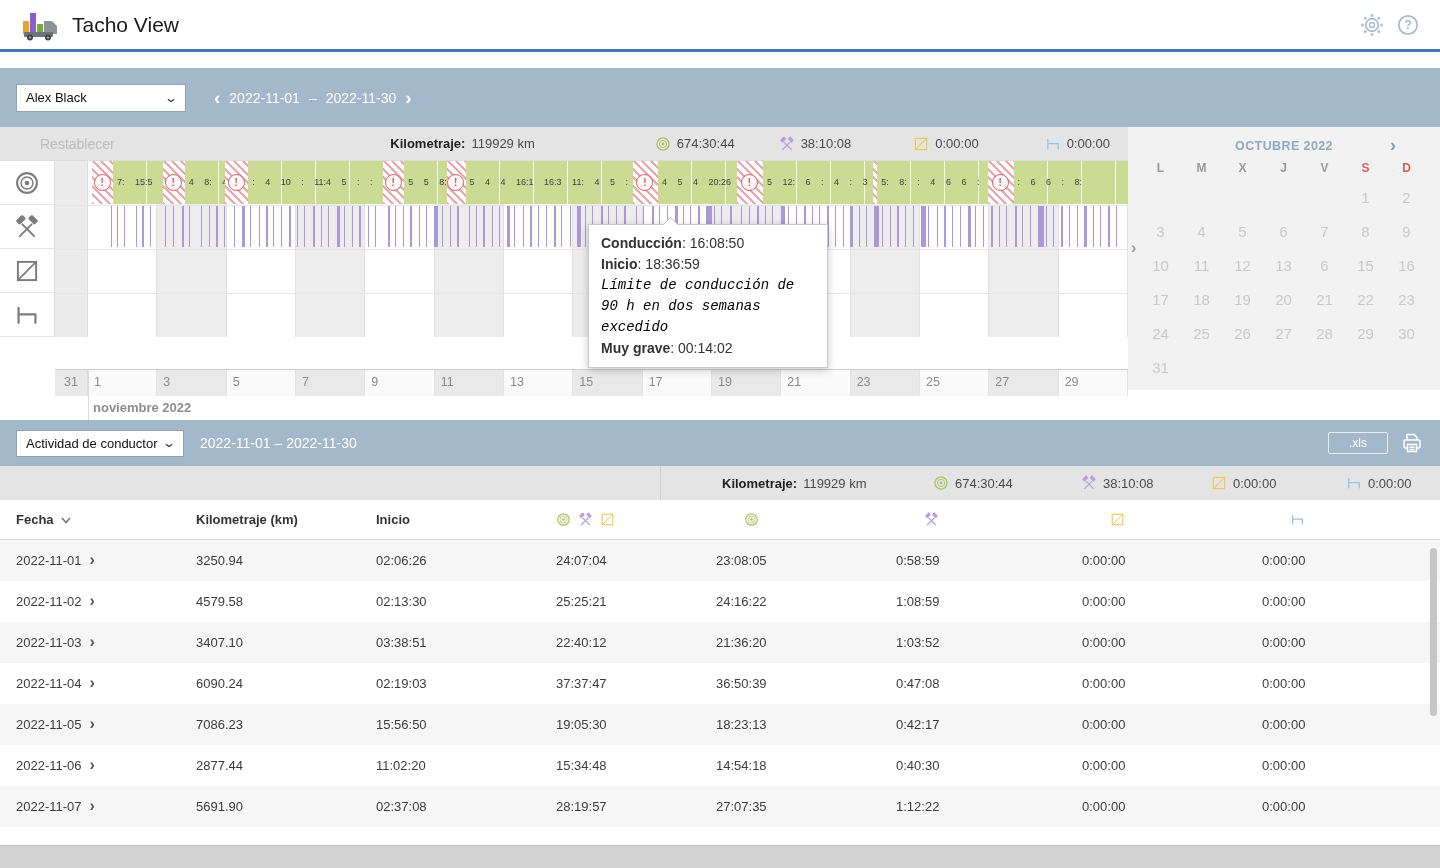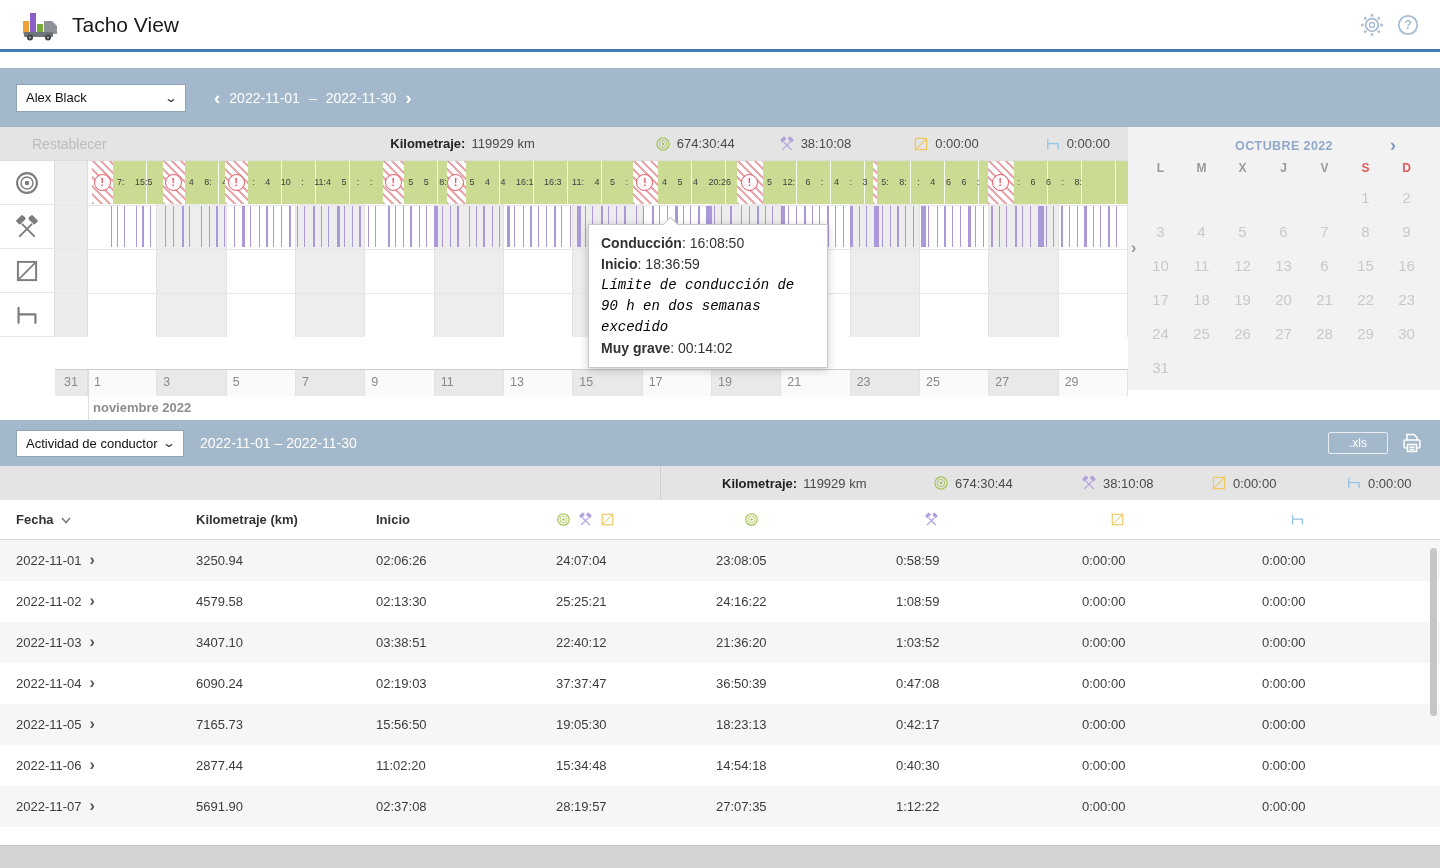--- a/index.html
+++ b/index.html
@@ -21,21 +21,21 @@
   .pgroup{display:flex;margin-left:14px;border-radius:3px;overflow:hidden;}
   .pbtn{height:28px;padding:0 14px;background:#fff;color:#2e7fc2;font-size:13px;display:flex;align-items:center;border-right:1px solid #cfd6dc;cursor:pointer;}
   .pbtn:last-child{border-right:none;}
   .pbtn.active{background:#d8d8d8;}
   .dnav{margin-left:28px;display:flex;align-items:center;gap:9px;color:#fff;font-size:14px;}
   .dchev{font-size:19px;font-weight:bold;line-height:1;cursor:pointer;}
 
   
   .stats{height:33px;background:#e4e4e4;display:flex;align-items:center;font-size:13px;color:#4a4a4a;}
   .stats b{color:#222;}
-  .sreset{color:#bcbcbc;margin-left:32px;font-size:14px;cursor:default;}
+  .sreset{color:#bcbcbc;margin-left:40px;font-size:14px;cursor:default;}
   .sgrp{display:flex;align-items:center;gap:6px;white-space:nowrap;}
   .sic{width:16px;height:16px;display:inline-block;}
   .p1{position:absolute;top:127px;left:0;width:1128px;height:263px;background:#fff;}
 
   
   .chart{position:absolute;left:0;top:33px;width:1128px;height:230px;}
   .laneicons{position:absolute;left:0;top:0;width:55px;height:176px;border-top:1px solid #ddd;}
   .laneic{height:43px;border-bottom:1px solid #e6e6e6;border-right:1px solid #ddd;display:flex;align-items:center;justify-content:center;}
   .laneic .sic{width:26px;height:26px;}
   .plot{position:absolute;left:55px;top:0;width:1073px;height:176px;border-top:1px solid #ddd;box-sizing:border-box;}
@@ -696,21 +696,21 @@
         <div class="tcell">36:50:39</div>
         <div class="tcell">0:47:08</div>
         <div class="tcell">0:00:00</div>
         <div class="tcell">0:00:00</div>
       </div>
       <div class="trow tgrid alt">
         <div class="tcell">
           <span>2022-11-05</span>
           <span class="rowchev">›</span>
         </div>
-        <div class="tcell">7165.73</div>
+        <div class="tcell">7086.23</div>
         <div class="tcell">15:56:50</div>
         <div class="tcell">19:05:30</div>
         <div class="tcell">18:23:13</div>
         <div class="tcell">0:42:17</div>
         <div class="tcell">0:00:00</div>
         <div class="tcell">0:00:00</div>
       </div>
       <div class="trow tgrid">
         <div class="tcell">
           <span>2022-11-06</span>

